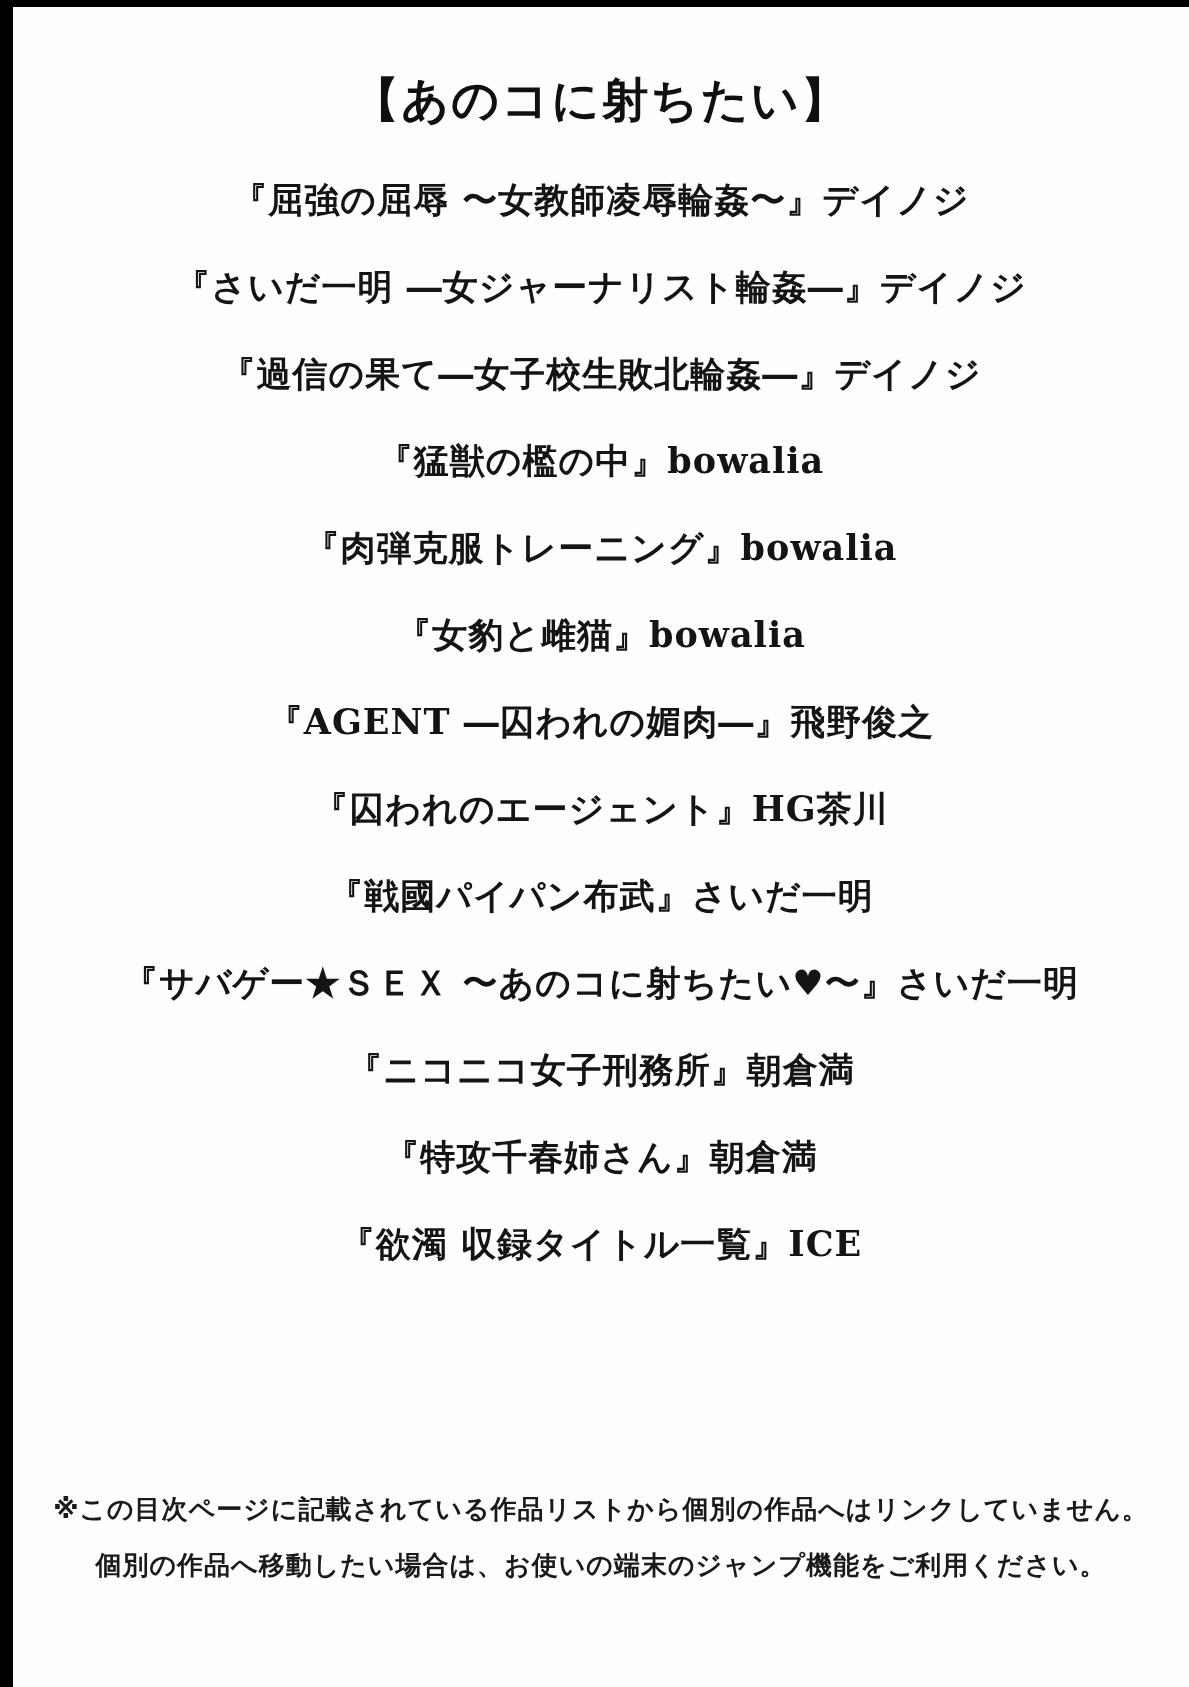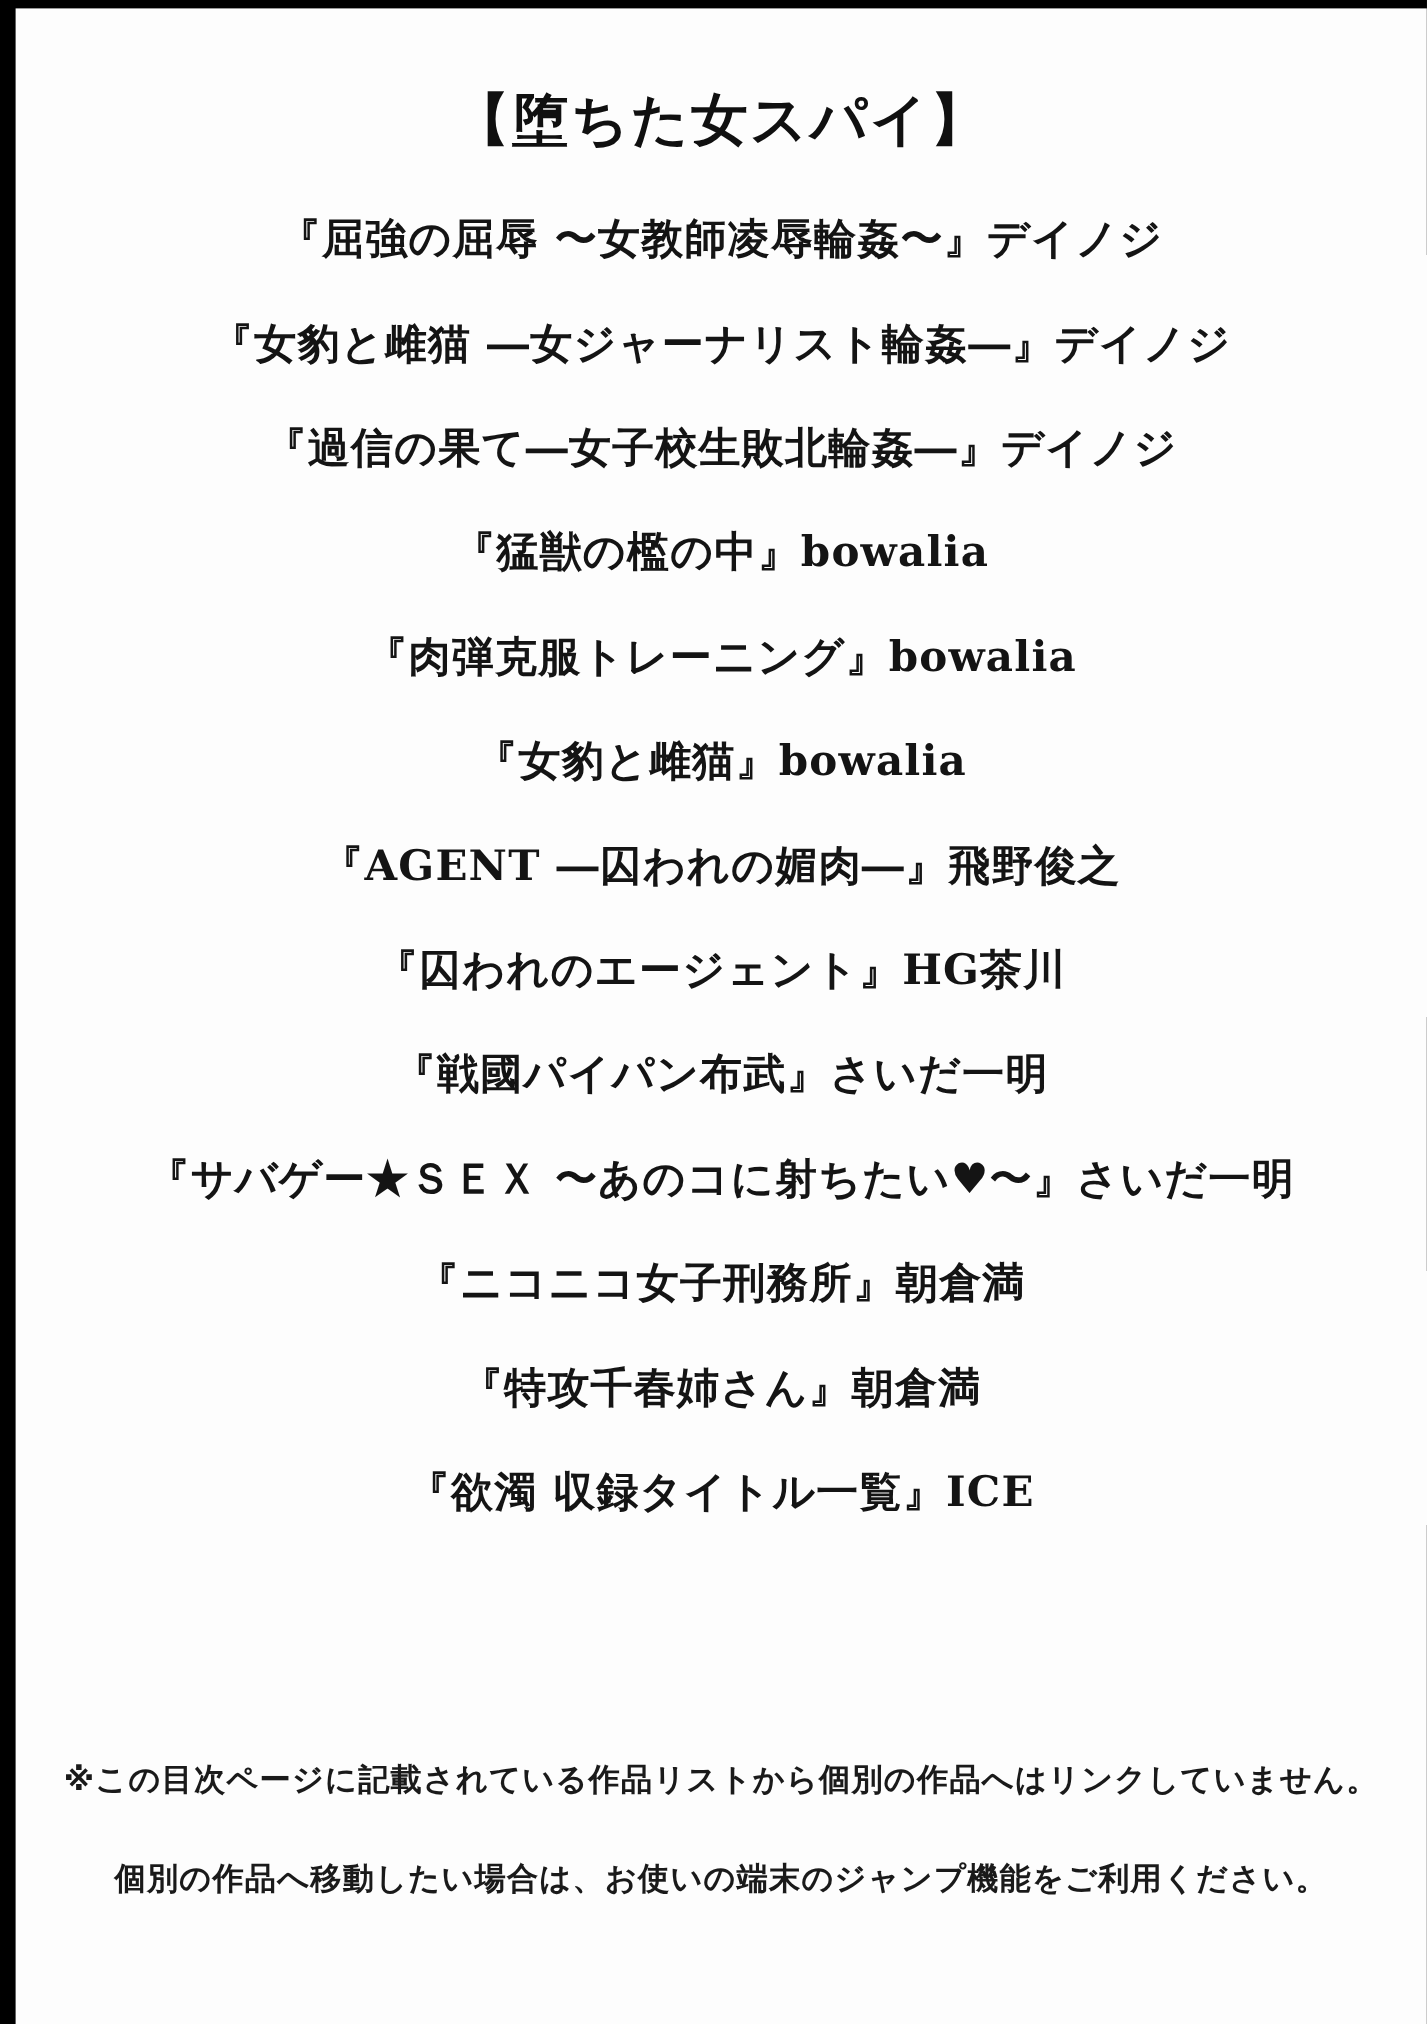--- a/index.html
+++ b/index.html
@@ -53,33 +53,32 @@
     gap: 21px;
     font-family: "Liberation Sans", "DejaVu Sans", sans-serif;
   }
   .footer-line {
     text-align: center;
     font-size: 26px;
     font-weight: bold;
     letter-spacing: 1px;
     color: #1a1a1a;
     white-space: nowrap;
-    margin-top: 26px;
   }
 </style>
 </head>
 <body>
 
 <div class="page">
 
-  <div class="page-header">【堕ちた女スパイ】</div>
+  <div class="page-header">【あのコに射ちたい】</div>
 
   <div class="title-list">
     <div class="title-line">『屈強の屈辱 〜女教師凌辱輪姦〜』デイノジ</div>
-    <div class="title-line">『女豹と雌猫 ―女ジャーナリスト輪姦―』デイノジ</div>
+    <div class="title-line">『さいだ一明 ―女ジャーナリスト輪姦―』デイノジ</div>
     <div class="title-line">『過信の果て―女子校生敗北輪姦―』デイノジ</div>
     <div class="title-line">『猛獣の檻の中』bowalia</div>
     <div class="title-line">『肉弾克服トレーニング』bowalia</div>
     <div class="title-line">『女豹と雌猫』bowalia</div>
     <div class="title-line">『AGENT ―囚われの媚肉―』飛野俊之</div>
     <div class="title-line">『囚われのエージェント』HG茶川</div>
     <div class="title-line">『戦國パイパン布武』さいだ一明</div>
     <div class="title-line">『サバゲー★ＳＥＸ 〜あのコに射ちたい♥〜』さいだ一明</div>
     <div class="title-line">『ニコニコ女子刑務所』朝倉満</div>
     <div class="title-line">『特攻千春姉さん』朝倉満</div>

